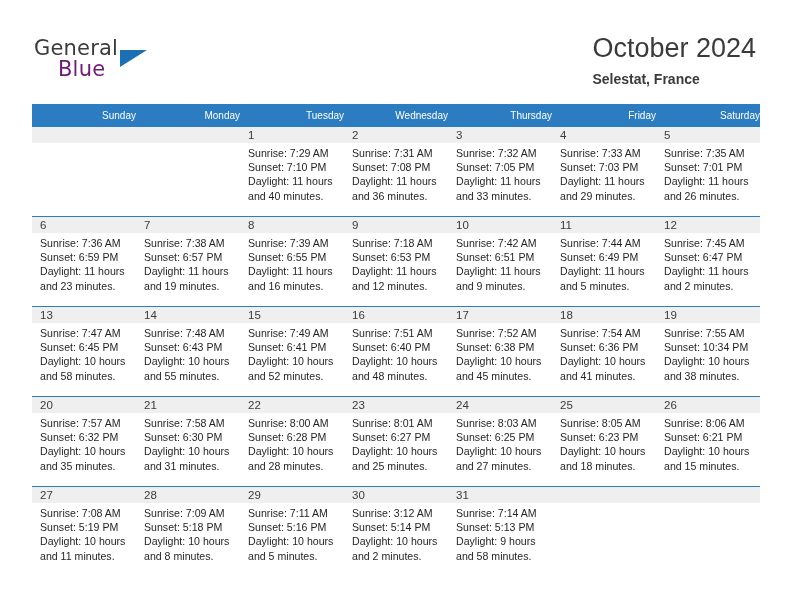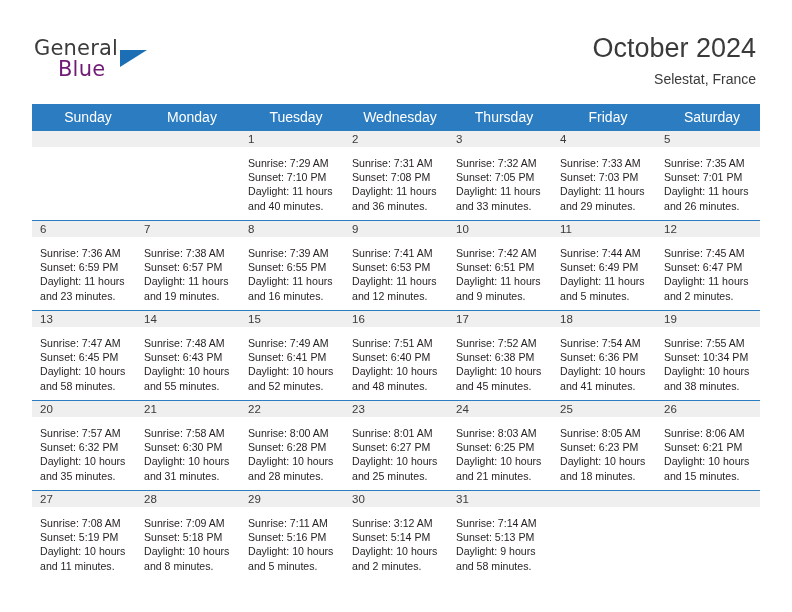--- a/index.html
+++ b/index.html
@@ -62,33 +62,32 @@
     top: 14px;
     width: 0;
     height: 0;
     border-left: 27px solid #1c6fb5;
     border-bottom: 17px solid transparent;
   }
   .title-block {
     position: absolute;
     right: 36px;
     top: 32px;
-    text-align: right;
   }
   .cal-title {
     font-size: 27px;
     color: #3a3a3a;
     font-weight: 400;
     line-height: 32px;
     white-space: nowrap;
   }
   .cal-subtitle {
     font-size: 14px;
     color: #3a3a3a;
-    font-weight: 400;
+    font-weight: 700;
     line-height: 18px;
     margin-top: 6px;
     white-space: nowrap;
   }
 
   
   .calendar {
     position: absolute;
     left: 32px;
     top: 104px;
@@ -97,23 +96,23 @@
   table.cal-table {
     border-collapse: collapse;
     table-layout: fixed;
     width: 728px;
   }
   table.cal-table col { width: 104px; }
 
   thead th {
     background: #2b7cc0;
     color: #ffffff;
-    font-size: 14px;
+    font-size: 10px;
     font-weight: 400;
-    text-align: center;
+    text-align: right;
     padding: 5px 0 6px 8px;
     height: 12px;
     vertical-align: middle;
     border: none;
   }
 
   tbody td {
     vertical-align: top;
     padding: 0;
     height: 89px;
@@ -130,21 +129,21 @@
   .daynum-band {
     background: #efefef;
     height: 16px;
     line-height: 16px;
     padding-left: 8px;
     font-size: 11.5px;
     color: #3a3a3a;
     box-sizing: border-box;
   }
   .cell-body {
-    padding: 9px 6px 0 8px;
+    padding: 3px 6px 0 8px;
     font-size: 10.6px;
     line-height: 14.2px;
     color: #231f20;
   }
   .cell-body div { white-space: nowrap; }
   .cell-empty .cell-body { visibility: hidden; }
 </style>
 </head>
 <body>
 
@@ -298,21 +297,21 @@
                   <div>Sunset: 6:55 PM</div>
                   <div>Daylight: 11 hours</div>
                   <div>and 16 minutes.</div>
                 </div>
               </div>
             </td>
             <td>
               <div class="cell-inner">
                 <div class="daynum-band">9</div>
                 <div class="cell-body">
-                  <div>Sunrise: 7:41 AM</div>
+                  <div>Sunrise: 7:18 AM</div>
                   <div>Sunset: 6:53 PM</div>
                   <div>Daylight: 11 hours</div>
                   <div>and 12 minutes.</div>
                 </div>
               </div>
             </td>
             <td>
               <div class="cell-inner">
                 <div class="daynum-band">10</div>
                 <div class="cell-body">
@@ -470,21 +469,21 @@
                 </div>
               </div>
             </td>
             <td>
               <div class="cell-inner">
                 <div class="daynum-band">24</div>
                 <div class="cell-body">
                   <div>Sunrise: 8:03 AM</div>
                   <div>Sunset: 6:25 PM</div>
                   <div>Daylight: 10 hours</div>
-                  <div>and 21 minutes.</div>
+                  <div>and 27 minutes.</div>
                 </div>
               </div>
             </td>
             <td>
               <div class="cell-inner">
                 <div class="daynum-band">25</div>
                 <div class="cell-body">
                   <div>Sunrise: 8:05 AM</div>
                   <div>Sunset: 6:23 PM</div>
                   <div>Daylight: 10 hours</div>

